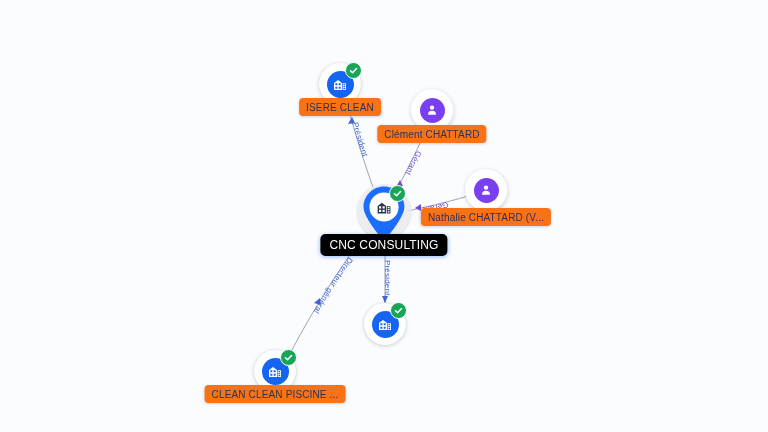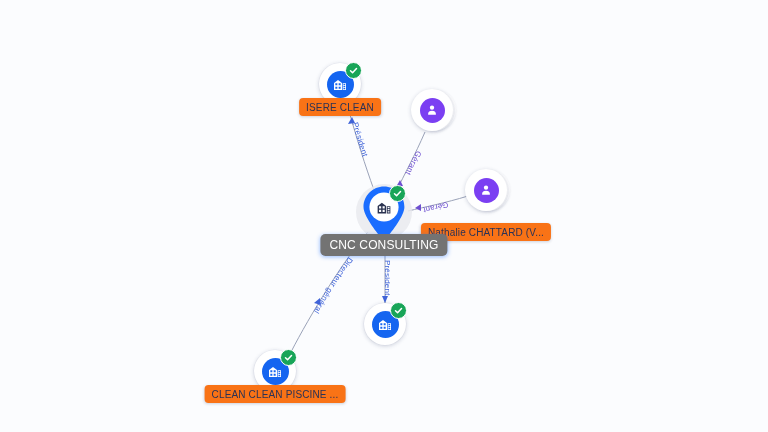--- a/index.html
+++ b/index.html
@@ -67,21 +67,21 @@
 
   
   .lbl{
     position:absolute;transform:translate(-50%,0);
     background:#f97316;color:#2a3256;
     font-size:10px;letter-spacing:.15px;white-space:nowrap;
     padding:3.5px 7px;border-radius:4px;
     box-shadow:0 1px 3px rgba(30,45,90,.2);
   }
   .lbl.root-lbl{
-    background:#737373;color:#fff;font-size:12px;
+    background:#000000;color:#fff;font-size:12px;
     padding:4px 9px;border-radius:5px;
     box-shadow:0 1px 4px rgba(26,109,255,.45);
   }
 
   
   .etext{font-size:8px;font-family:"Liberation Sans",sans-serif;letter-spacing:.2px;}
   .etext.blue{fill:#3f63d8;}
   .etext.purple{fill:#6d4fd0;}
   .arrow.blue{fill:#3f63d8;}
   .arrow.purple{fill:#6d4fd0;}
@@ -165,36 +165,37 @@
       <div class="pers-disc">
         <div class="pers-inner">
           <svg width="14" height="14" viewBox="0 0 24 24" fill="#fff">
             <circle cx="12" cy="8" r="3.7"></circle>
             <path d="M12 13.2c-4 0-6.6 2.2-6.6 4.6V20h13.2v-2.2c0-2.4-2.6-4.6-6.6-4.6z"></path>
           </svg>
         </div>
       </div>
     </div>
   </div>
+  <div class="lbl" style="left:432px;top:125px;">Clément CHATTARD</div>
 
   <div class="node" style="left:486px;top:190px;">
     <div class="pers-wrap">
       <div class="pers-stack pers-s1"></div>
       <div class="pers-stack pers-s2"></div>
       <div class="pers-disc">
         <div class="pers-inner">
           <svg width="14" height="14" viewBox="0 0 24 24" fill="#fff">
             <circle cx="12" cy="8" r="3.7"></circle>
             <path d="M12 13.2c-4 0-6.6 2.2-6.6 4.6V20h13.2v-2.2c0-2.4-2.6-4.6-6.6-4.6z"></path>
           </svg>
         </div>
       </div>
     </div>
   </div>
-  <div class="lbl" style="left:486px;top:223px;">Nathalie CHATTARD (V...</div>
+  <div class="lbl" style="left:486px;top:208px;">Nathalie CHATTARD (V...</div>
 
   <div class="root" style="left:384px;top:212px;">
     <div class="root-halo"></div>
     <div class="pin">
       <svg width="46" height="56" viewBox="0 0 46 56">
         <path d="M23 2.5C11.7 2.5 2.5 11.7 2.5 23c0 8.6 12.4 24.5 18 30.9 1.3 1.5 3.6 1.5 4.9 0 5.6-6.4 18-22.3 18-30.9C43.5 11.7 34.3 2.5 23 2.5z" fill="#1a6dff"></path>
         <circle cx="23" cy="23" r="14.6" fill="#fff"></circle>
       </svg>
       <div style="position:absolute;left:23px;top:23px;transform:translate(-50%,-50%);">
         <svg width="17" height="17" viewBox="0 0 24 24" fill="#2b3350">

